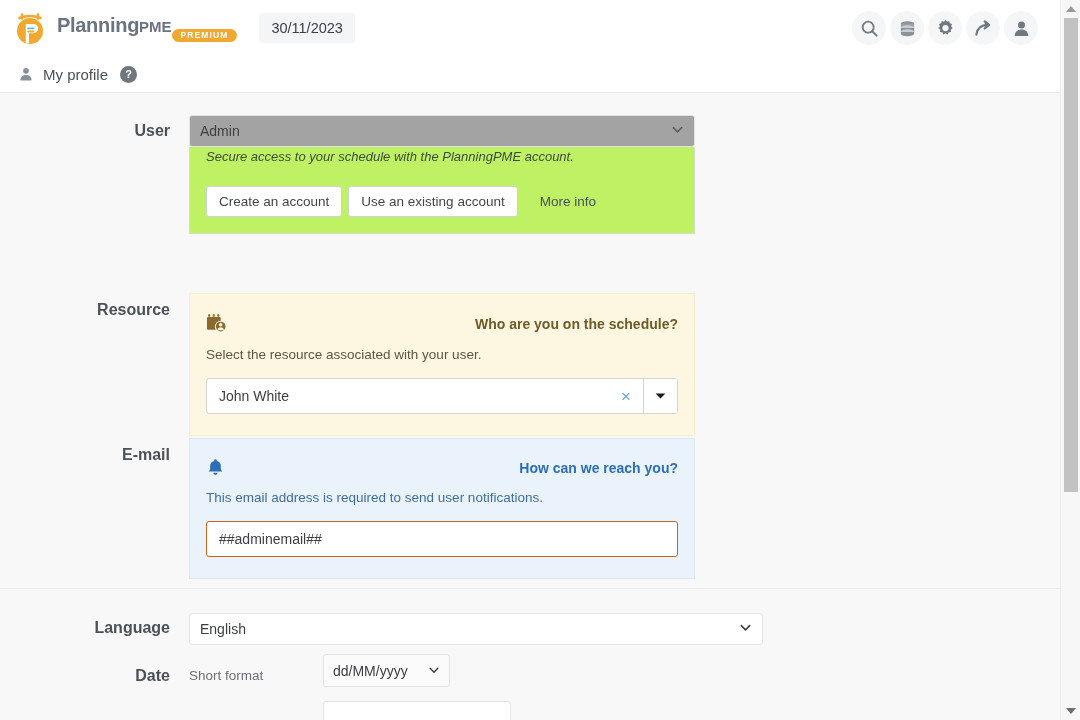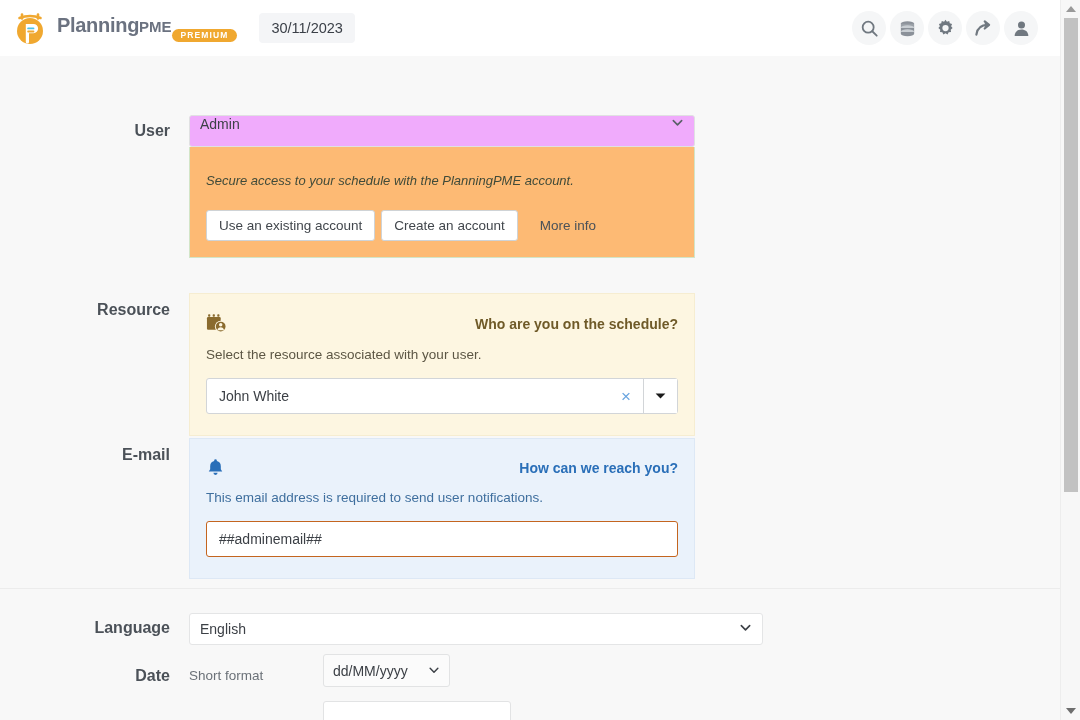--- a/index.html
+++ b/index.html
@@ -63,28 +63,28 @@
   .lbl {
     font-size: 16px; font-weight: bold; color: #4b5158;
     text-align: right; line-height: 16px;
   }
 
   
   .user-row { left: 0; top: 30px; width: 1060px; }
   .user-label { position: absolute; left: 60px; top: 0; width: 110px; }
   .user-panel { position: absolute; left: 189px; top: -8px; width: 506px; }
   .select-bar {
-    width: 100%; height: 32px; background: #f0abfc; border: 1px solid #e0e1e2;
-    border-radius: 3px; display: flex; padding: 0 10px;
+    width: 100%; height: 32px; background: #a3a3a3; border: 1px solid #e0e1e2;
+    border-radius: 3px; display: flex; align-items: center; padding: 0 10px;
     font-size: 14px; color: #3c4046; cursor: pointer; position: relative;
   }
   .select-bar .caret { margin-left: auto; color: #5a6068; }
   .green-panel {
-    width: 100%; background: #fdba74; border: 1px solid #d2e5c8; border-top: none;
-    padding: 26px 16px 16px 16px;
+    width: 100%; background: #bef264; border: 1px solid #d2e5c8; border-top: none;
+    padding: 2px 16px 16px 16px;
   }
   .green-note { font-size: 13px; font-style: italic; color: #3f4a39; }
   .btn-row { margin-top: 22px; display: flex; align-items: center; }
   .wbtn {
     background: #ffffff; border: 1px solid #cfd3d6; border-radius: 3px;
     font-size: 13.5px; color: #41464c; padding: 7px 12px; cursor: pointer;
     font-family: "Liberation Sans", sans-serif;
   }
   .wbtn + .wbtn { margin-left: 6px; }
   .more-info { margin-left: 22px; font-size: 13.5px; color: #4a5158; cursor: pointer; }
@@ -246,41 +246,51 @@
         <div class="hicon">
           <svg width="19" height="19" viewBox="0 0 20 20" fill="#707880">
             <circle cx="10" cy="6.2" r="3.7"></circle>
             <path d="M2.8 18 C2.8 13.2 6.2 11 10 11 C13.8 11 17.2 13.2 17.2 18 Z"></path>
           </svg>
         </div>
 
       </div>
     </div>
 
+    <div class="subheader">
+      <span class="sh-icon">
+        <svg width="16" height="16" viewBox="0 0 20 20" fill="#8b9199">
+          <circle cx="10" cy="6" r="3.6"></circle>
+          <path d="M3 18 C3 13.4 6.2 11.2 10 11.2 C13.8 11.2 17 13.4 17 18 Z"></path>
+        </svg>
+      </span>
+      <span class="sh-title">My profile</span>
+      <span class="help-dot">?</span>
+    </div>
 
     <div class="content">
 
       <div class="row user-row">
         <div class="lbl user-label">User</div>
 
         <div class="user-panel">
           <div class="select-bar">
             <span>Admin</span>
             <span class="caret">
               <svg width="13" height="13" viewBox="0 0 14 14" fill="none" stroke="#5a6068" stroke-width="1.7" stroke-linecap="round" stroke-linejoin="round">
                   <path d="M2.5 5 L7 9.6 L11.5 5"></path>
                 </svg>
             </span>
           </div>
 
           <div class="green-panel">
             <div class="green-note">Secure access to your schedule with the PlanningPME account.</div>
             <div class="btn-row">
+              <button class="wbtn">Create an account</button>
               <button class="wbtn">Use an existing account</button>
-              <button class="wbtn">Create an account</button>
               <span class="more-info">More info</span>
             </div>
           </div>
         </div>
       </div>
 
       <div class="row res-row">
         <div class="lbl res-label">Resource</div>
 
         <div class="res-panel">

